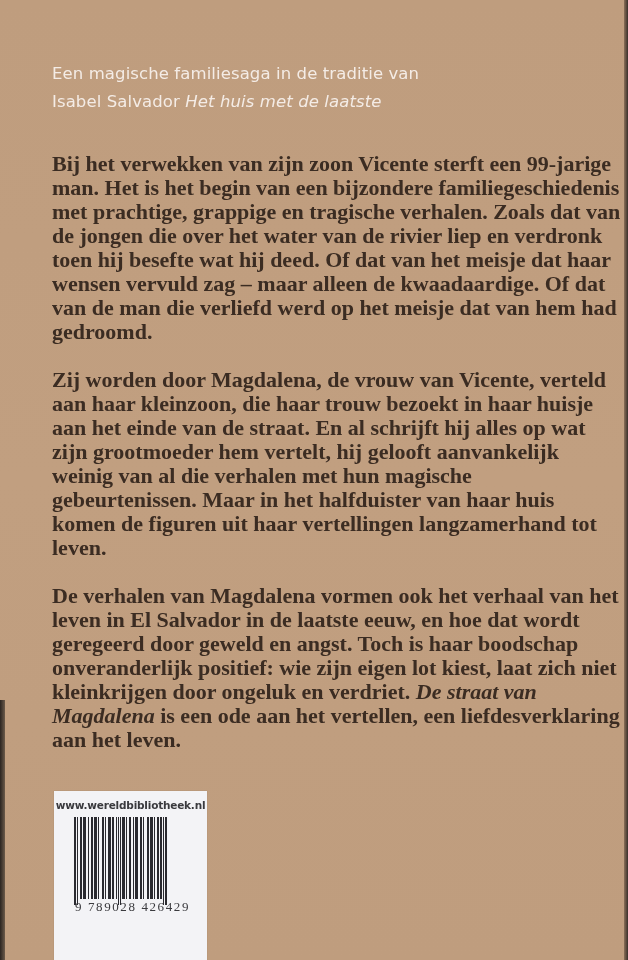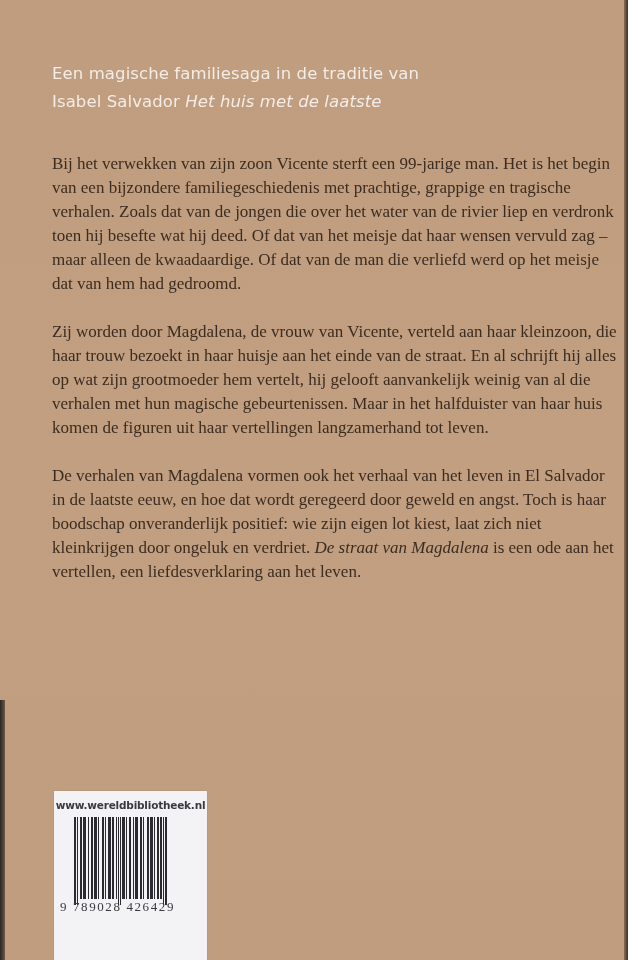--- a/index.html
+++ b/index.html
@@ -45,22 +45,23 @@
     .tagline .it {
       font-style: italic;
     }
     .blurb {
       position: absolute;
       left: 52px;
       top: 152px;
       width: 570px;
       color: #3b2c22;
       font-family: "Liberation Serif", serif;
-      font-size: 17px;
+      font-size: 22px;
       line-height: 24px;
+      font-weight: bold;
     }
     .blurb p {
       margin: 0 0 24px 0;
     }
     .blurb .it {
       font-style: italic;
     }
     .barcode-label {
       position: absolute;
       left: 54px;
@@ -100,20 +101,21 @@
     .barcode-number {
       position: absolute;
       left: 6px;
       top: 108px;
       width: 145px;
       font-family: "Liberation Serif", serif;
       font-size: 13px;
       color: #3a3a3e;
       letter-spacing: 1.6px;
       white-space: nowrap;
+      text-align: center;
     }
   </style>
 </head>
 <body>
 
 <div class="cover">
   <div class="left-edge"></div>
   <div class="right-edge"></div>
 
   <div class="tagline">

